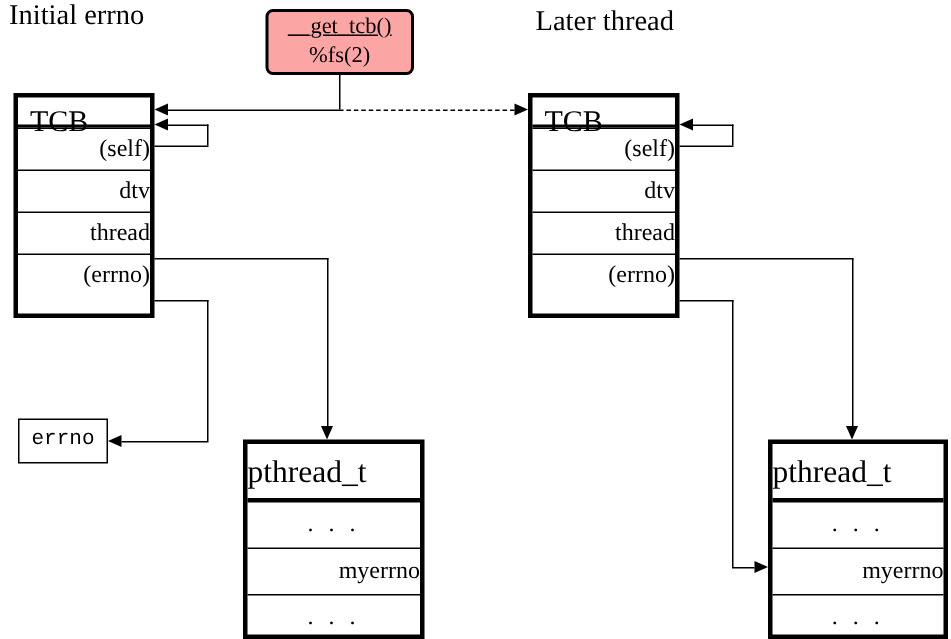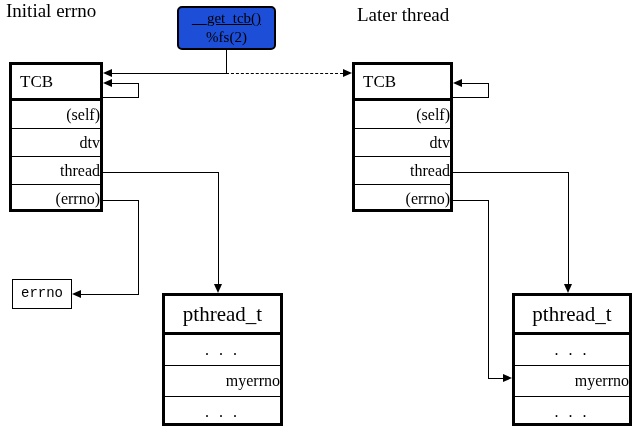--- a/index.html
+++ b/index.html
@@ -30,28 +30,28 @@
 
   
   .struct-box {
     position: absolute;
     box-sizing: border-box;
     border: 3px solid #000;
     background: #fff;
   }
   .struct-head {
     box-sizing: border-box;
-    height: 35px;
+    height: 20px;
     line-height: 33px;
     padding-left: 8px;
-    font-size: 17px;
+    font-size: 20px;
     border-bottom: 2px solid #000;
     white-space: nowrap;
   }
-  .struct-head.centered { text-align: center; padding-left: 0; }
+  .struct-head.centered { text-align: left; padding-left: 0; }
   .struct-row {
     box-sizing: border-box;
     height: 28px;
     line-height: 27px;
     padding-left: 8px;
     font-size: 16px;
     border-top: 1px solid #000;
     white-space: nowrap;
     text-align: right;
   }
@@ -85,21 +85,21 @@
   }
 
   
   #get-tcb-bubble {
     position: absolute;
     left: 177px; top: 6px;
     width: 99px; height: 44px;
     box-sizing: border-box;
     border: 2.5px solid #000;
     border-radius: 5px;
-    background: #1d4ed8;
+    background: #fca5a5;
     text-align: center;
     white-space: nowrap;
   }
   #get-tcb-bubble .line1 {
     font-size: 15px;
     line-height: 19px;
     margin-top: 1px;
     text-decoration: underline;
   }
   #get-tcb-bubble .line2 {

